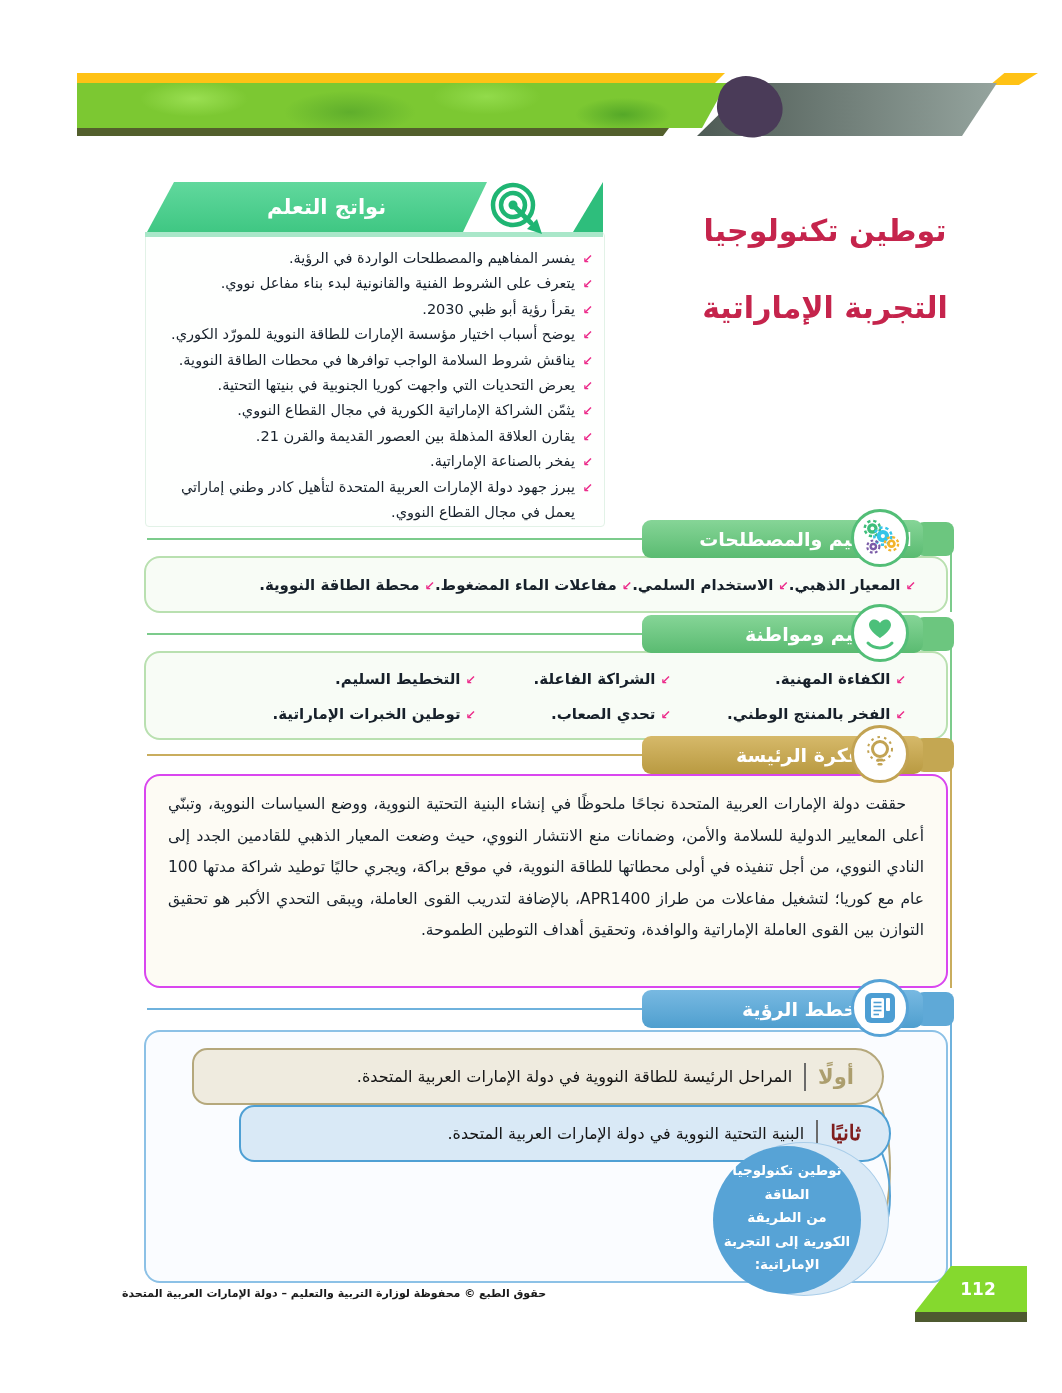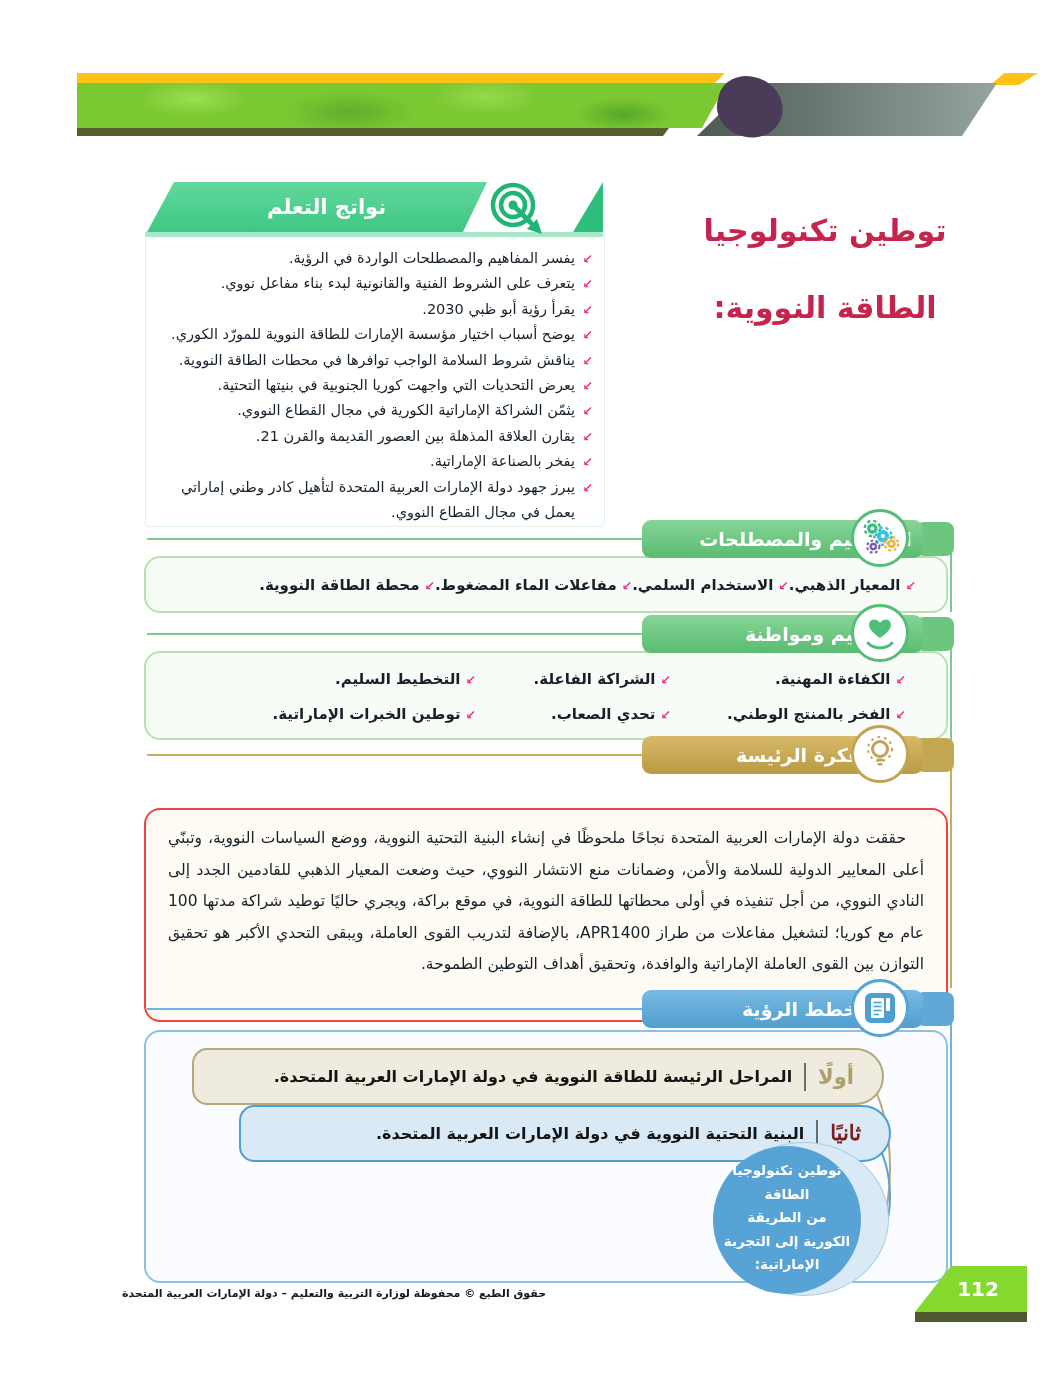--- a/index.html
+++ b/index.html
@@ -70,21 +70,21 @@
   .blue   .sec-badge{border-color:#57A3D6;}
 
   .hline{position:absolute;left:130px;width:497px;height:2px;}
   .vline{position:absolute;left:933px;width:2px;}
   .line-green{background:#7CCB8C;} .line-gold{background:#C9AD5E;} .line-blue{background:#6FB2DD;}
 
   
   .cbox{position:absolute;left:127px;width:804px;border-radius:16px;box-sizing:border-box;}
   .concepts-box{top:556px;height:57px;border:2px solid #B9E0B0;background:#F8FCF6;}
   .values-box{top:651px;height:89px;border:2px solid #B9E0B0;background:#F8FCF6;}
-  .idea-box{top:774px;height:214px;border:2px solid #ef4444;background:#FDFBF4;margin-top:34px;}
+  .idea-box{top:774px;height:214px;border:2px solid #d946ef;background:#FDFBF4;}
   .vision-box{top:1030px;height:253px;border:2px solid #8CC1E6;background:#FAFCFF;}
 
   .terms{display:flex;direction:rtl;align-items:center;height:100%;
          padding:0 30px 0 120px;justify-content:space-between;
          font-size:15px;font-weight:bold;color:#17202a;}
   .term{white-space:nowrap;}
   .term .bullet{margin-left:5px;}
 
   .values-grid{display:grid;direction:rtl;grid-template-columns:235px 195px 330px;
          padding:17px 40px 0 0;row-gap:17px;font-size:15px;font-weight:bold;color:#17202a;}
@@ -103,54 +103,54 @@
          align-items:center;gap:12px;padding-right:28px;border:2px solid;
          border-radius:30px 30px 30px 30px / 29px 29px 29px 29px;}
   .v-row.first{left:175px;top:1048px;width:692px;background:#EFEBDF;border-color:#B5A87C;
          border-radius:30px 56px 56px 30px;}
   .v-row.second{left:222px;top:1105px;width:652px;background:#D9E9F6;border-color:#4FA0D4;
          border-radius:30px 56px 56px 30px;}
   .v-label{font-size:21px;font-weight:bold;}
   .v-row.first .v-label{color:#AC9E6E;}
   .v-row.second .v-label{color:#7f1d1d;font-family:Liberation Serif, serif;}
   .v-divider{width:2px;height:28px;background:#6b6b6b;}
-  .v-text{font-size:16px;font-weight:bold;color:#141414;}
+  .v-text{font-size:16px;font-weight:normal;color:#141414;}
   .v-circle-light{position:absolute;left:702px;top:1142px;width:168px;height:152px;border-radius:50%;
          background:#D9E9F6;border:1px solid #A9CDE9;}
   .v-circle{position:absolute;left:696px;top:1146px;width:148px;height:148px;border-radius:50%;
          background:#57A3D6;color:#fff;display:flex;flex-direction:column;justify-content:flex-start;
          align-items:center;padding-top:13px;box-sizing:border-box;direction:rtl;
          font-size:13.5px;font-weight:bold;line-height:23.5px;text-align:center;}
 
   
   .footer{position:absolute;left:105px;top:1287px;direction:rtl;font-size:11px;font-weight:bold;
           color:#1a1a1a;}
   .page-badge{position:absolute;left:898px;top:1266px;width:112px;height:46px;background:#85D92E;
-          clip-path:polygon(36px 0,100% 0,100% 100%,0 100%);color:#fff;font-size:20px;
+          clip-path:polygon(36px 0,100% 0,100% 100%,0 100%);color:#fff;font-size:17px;
           font-weight:bold;text-align:center;line-height:46px;padding-left:14px;box-sizing:border-box;}
   .page-olive{position:absolute;left:898px;top:1312px;width:112px;height:10px;background:#4E5930;}
 </style>
 </head>
 <body>
 
 <div class="page">
 
   <div>
     <div class="tb-yellow"></div>
     <div class="tb-yellow-tri"></div>
     <div class="tb-green"></div>
     <div class="tb-gray"></div>
     <div class="tb-purple"></div>
     <div class="tb-olive"></div>
   </div>
 
   <div class="main-title">
 
   <div class="title-line">توطين تكنولوجيا</div>
-      <div class="title-line">الطاقة النووية:</div>
+      <div class="title-line">التجربة الإماراتية</div>
     </div>
 
   <div class="lo-box"></div>
   <div class="lo-underline"></div>
   <div class="lo-banner">
     <div class="lo-bar">
       <span class="lo-title">نواتج التعلم</span>
     </div>
     <div class="lo-tri"></div>
     <svg class="lo-target" width="62" height="62" viewBox="0 0 62 62">

